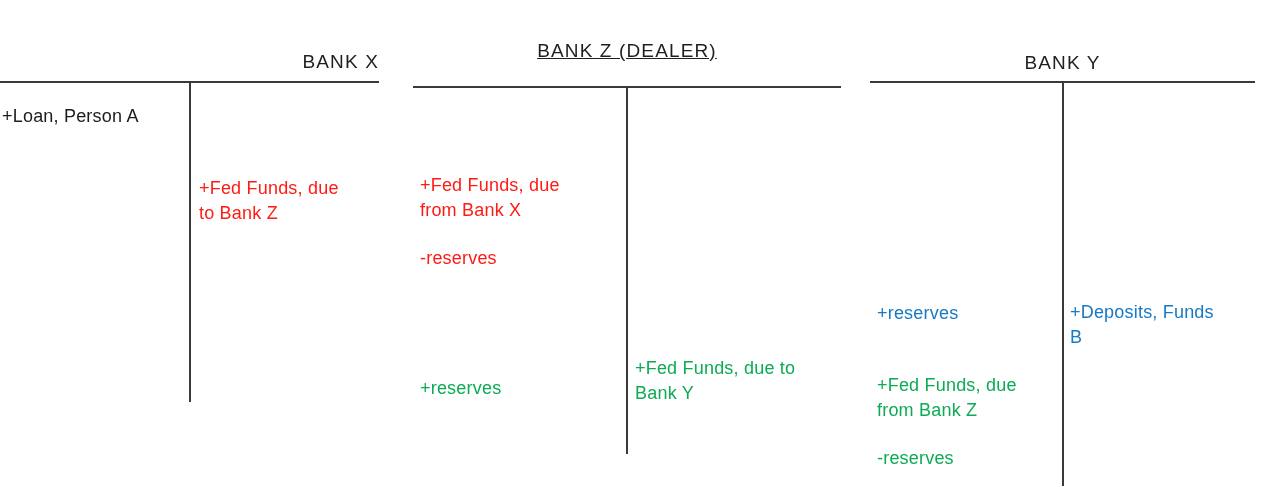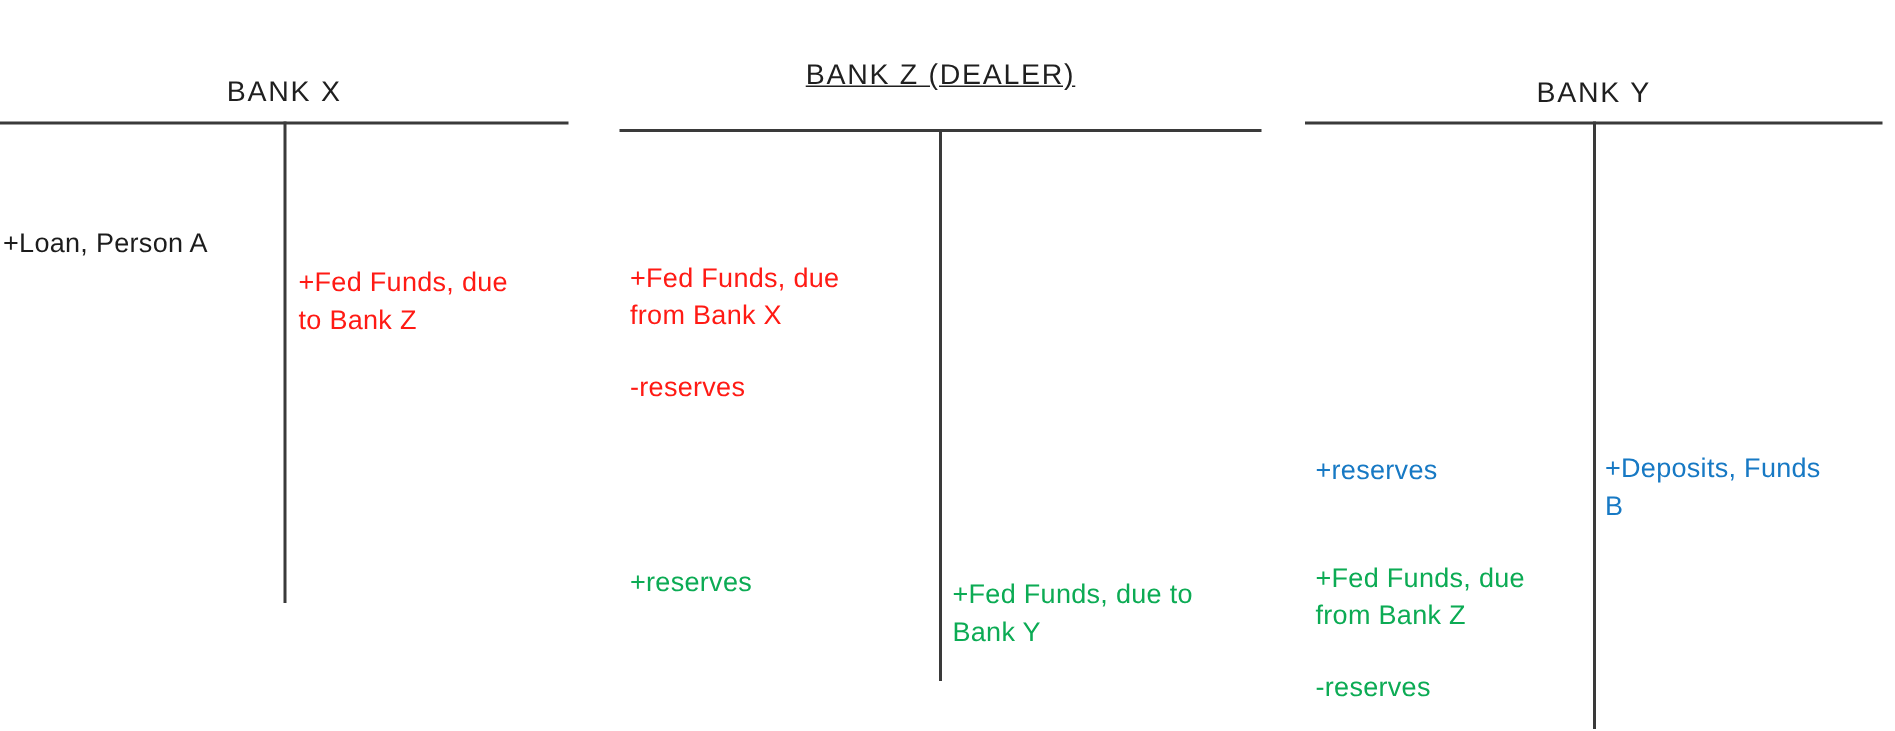--- a/index.html
+++ b/index.html
@@ -35,40 +35,40 @@
     width: 2px;
     background: #3a3a3a;
   }
   .entry {
     position: absolute;
     font-size: 18px;
     line-height: 25px;
     letter-spacing: 0.2px;
     white-space: pre-line;
   }
-  .c-black { color: #1c1c1c; margin-top: 46px; }
+  .c-black { color: #1c1c1c; }
   .c-red   { color: #ff1a14; }
   .c-green { color: #0cab54; }
   .c-blue  { color: #1779c4; }
 
   
-  .bankx-title { left: 0px;   top: 51px;  width: 379px; }
+  .bankx-title { left: 0px;   top: 51px;  width: 379px; text-align: right; }
   .bankx-hline { left: 0px;   top: 81px;  width: 379px; }
   .bankx-vline { left: 189px; top: 81px;  height: 321px; }
   .bankx-e0    { left: 2px;   top: 104px; width: 185px; }
   .bankx-e1    { left: 199px; top: 176px; width: 165px; }
 
   
   .bankz-title { left: 413px; top: 40px;  width: 428px; text-decoration: underline; }
   .bankz-hline { left: 413px; top: 86px;  width: 428px; }
   .bankz-vline { left: 626px; top: 86px;  height: 368px; }
   .bankz-e0    { left: 420px; top: 173px; width: 190px; }
   .bankz-e1    { left: 420px; top: 246px; width: 190px; }
   .bankz-e2    { left: 420px; top: 376px; width: 190px; }
-  .bankz-e3    { left: 635px; top: 384px; width: 200px; }
+  .bankz-e3    { left: 635px; top: 356px; width: 200px; }
 
   
   .banky-title { left: 870px;  top: 52px;  width: 385px; }
   .banky-hline { left: 870px;  top: 81px;  width: 385px; }
   .banky-vline { left: 1062px; top: 81px;  height: 405px; }
   .banky-e0    { left: 877px;  top: 301px; width: 180px; }
   .banky-e1    { left: 1070px; top: 300px; width: 190px; }
   .banky-e2    { left: 877px;  top: 373px; width: 185px; }
   .banky-e3    { left: 877px;  top: 446px; width: 180px; }
 </style>

